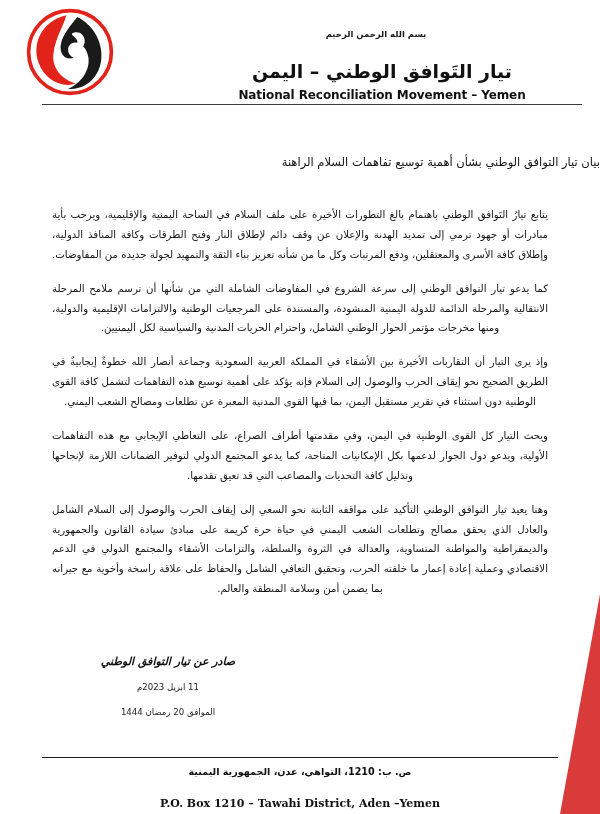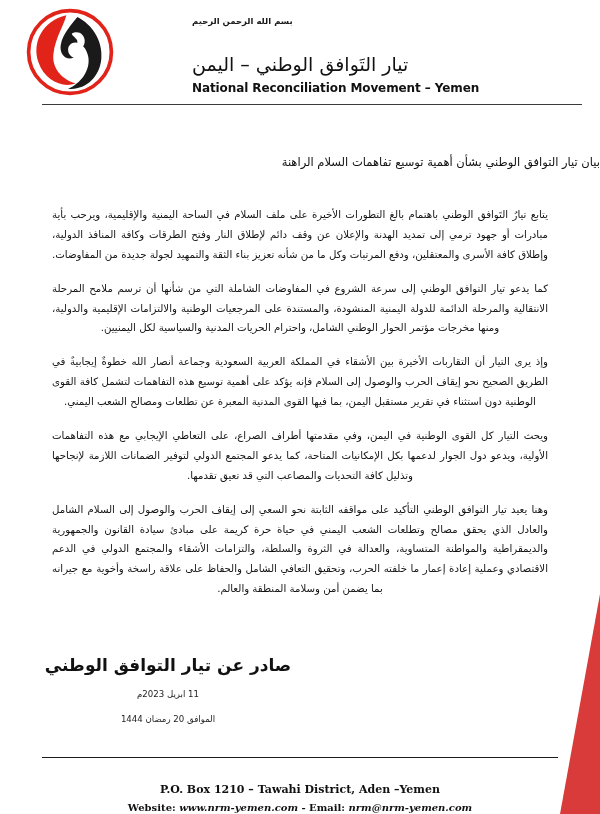--- a/index.html
+++ b/index.html
@@ -40,40 +40,40 @@
     left: 22px;
     top: 6px;
     width: 96px;
     height: 92px;
   }
   .logo svg { display: block; }
 
   .header-text {
     position: absolute;
     right: 28px;
-    top: 12px;
-    text-align: left;
+    top: 25px;
+    text-align: center;
     width: 380px;
   }
   .basmala {
     font-family: "DejaVu Sans", sans-serif;
     font-size: 8.5px;
     color: #1a1a1a;
     font-weight: 700;
     direction: rtl;
     margin: 4px 12px 0 0;
     letter-spacing: 0.2px;
   }
   .org-name-ar {
     font-family: "DejaVu Sans", sans-serif;
     font-size: 19px;
-    font-weight: 400;
-    color: #111111;
-    direction: rtl;
-    margin-top: 27px;
+    font-weight: 700;
+    color: #111111;
+    direction: rtl;
+    margin-top: 21px;
     line-height: 1.2;
   }
   .org-name-en {
     font-family: "DejaVu Sans", sans-serif;
     font-size: 12px;
     font-weight: 700;
     color: #111111;
     margin-top: 5px;
     letter-spacing: -0.1px;
   }
@@ -127,24 +127,25 @@
     position: absolute;
     top: 655px;
     right: 0;
     left: 38px;
     width: 260px;
     direction: rtl;
     text-align: center;
   }
   .sig-title {
     font-family: "DejaVu Sans", sans-serif;
-    font-size: 17px;
-    font-weight: 700;
-    color: #111111;
-    direction: rtl;
+    font-size: 11px;
+    font-weight: 700;
+    color: #111111;
+    direction: rtl;
+    font-style: italic;
   }
   .sig-dates {
     margin-top: 13px;
     direction: rtl;
     text-align: center;
   }
   .sig-date {
     font-family: "DejaVu Sans", sans-serif;
     font-size: 8.6px;
     color: #1c1c1c;
@@ -244,20 +245,21 @@
     <div class="sig-title">صادر عن تيار التوافق الوطني</div>
     <div class="sig-dates">
       <div class="sig-date">11 ابريل 2023م</div>
       <div class="sig-date">الموافق 20 رمضان 1444</div>
     </div>
   </div>
 
   <div class="rule-bottom"></div>
 
   <div class="footer">
+    <div class="footer-ar">ص. ب: 1210، التواهي، عدن، الجمهورية اليمنية</div>
     <div class="footer-en">P.O. Box 1210 – Tawahi District, Aden –Yemen</div>
     <div class="footer-links">
       <span>Website:</span>
       <span class="url">www.nrm-yemen.com</span>
       <span>-</span>
       <span>Email:</span>
       <span class="url">nrm@nrm-yemen.com</span>
     </div>
   </div>
 

